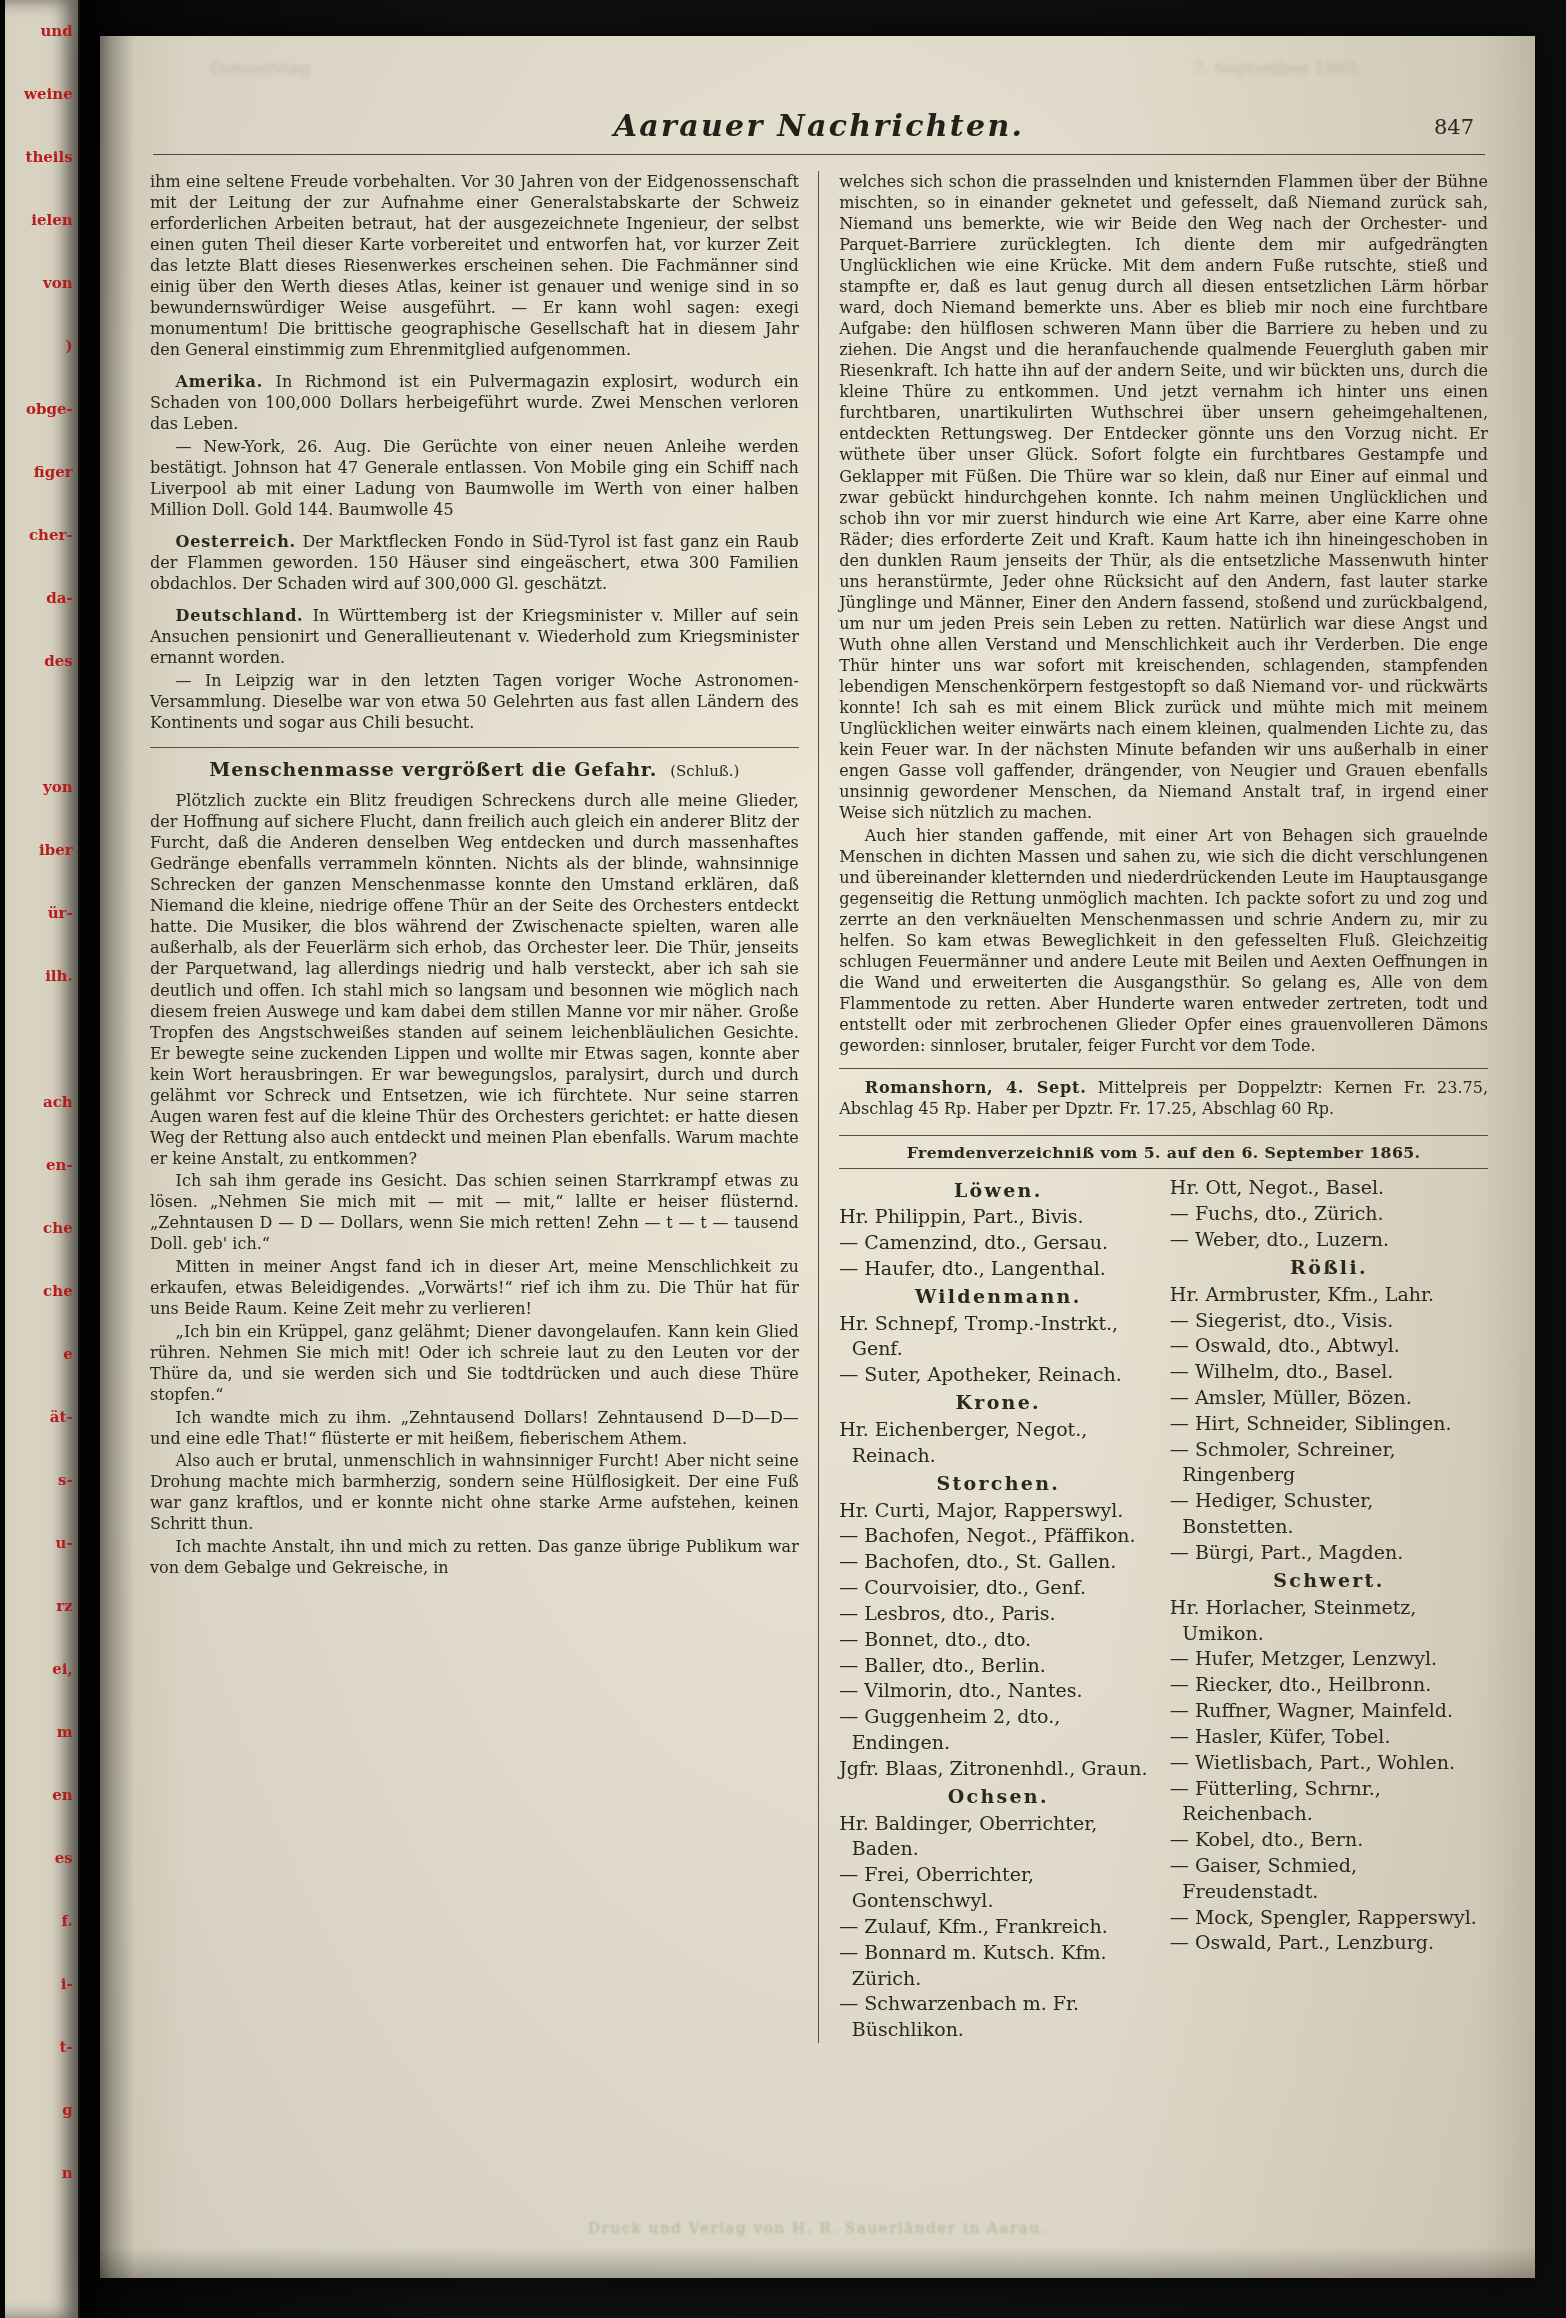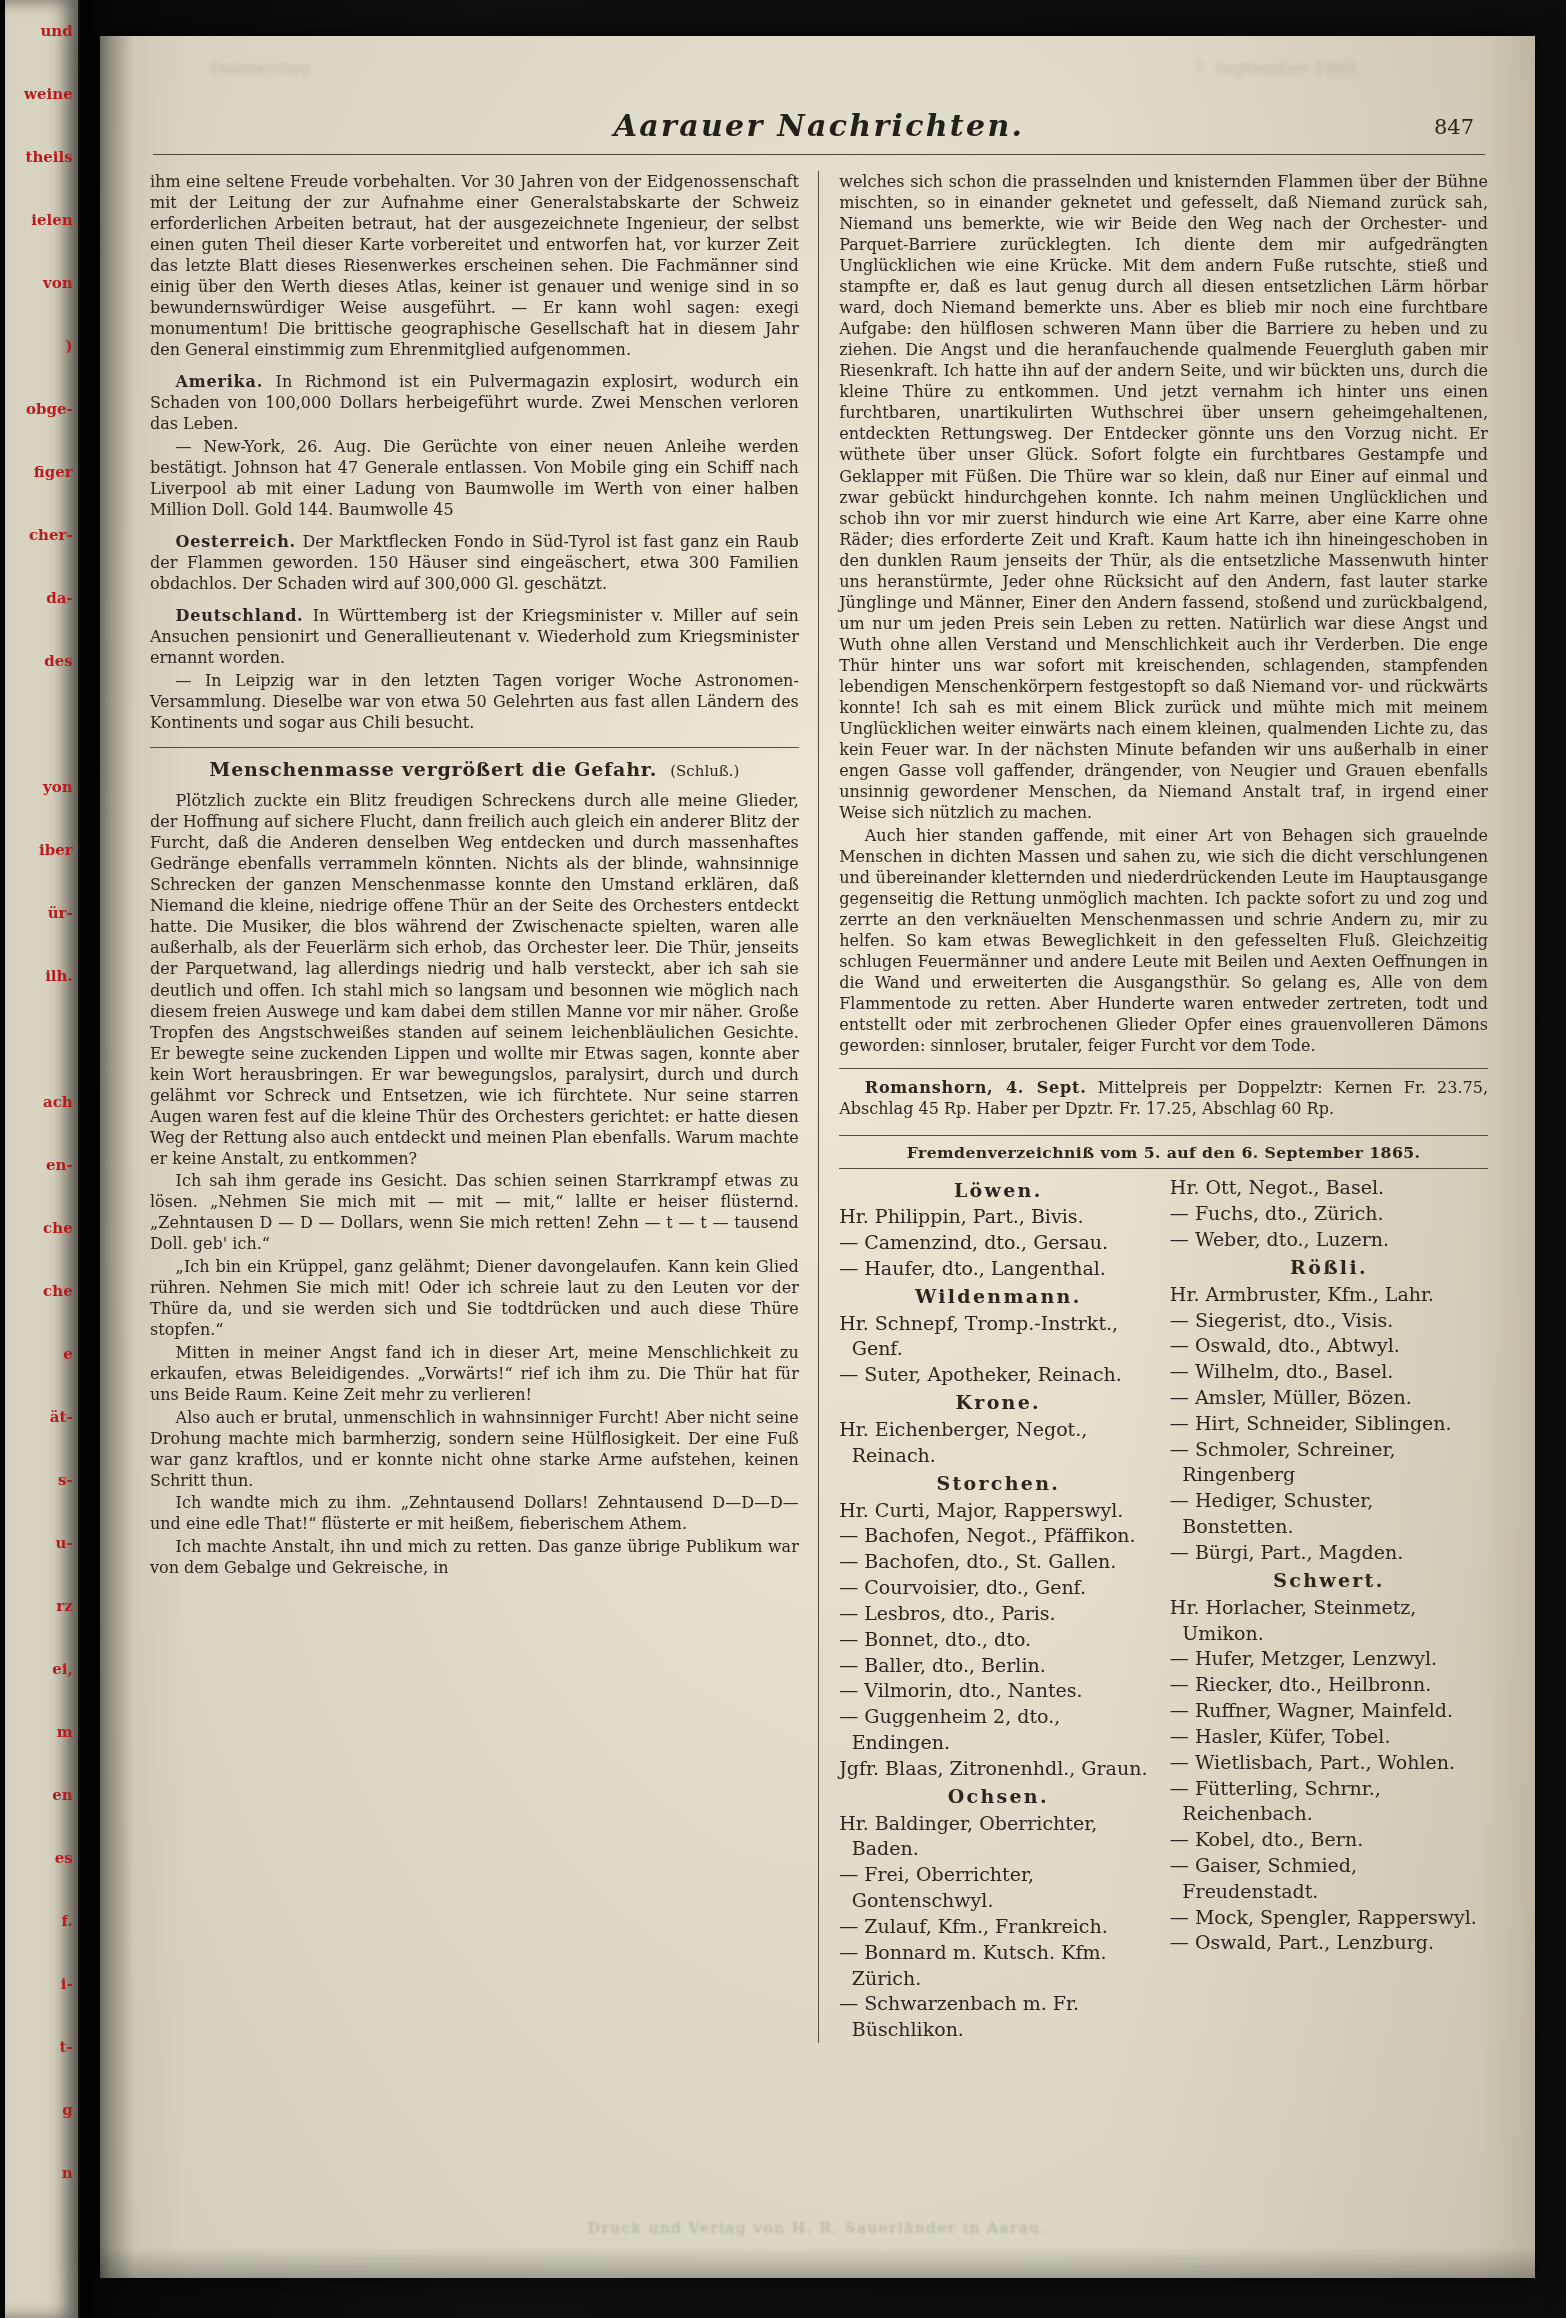--- a/index.html
+++ b/index.html
@@ -136,24 +136,24 @@
           <p class="para">— In Leipzig war in den letzten Tagen voriger Woche Astronomen-Versammlung. Dieselbe war von etwa 50 Gelehrten aus fast allen Ländern des Kontinents und sogar aus Chili besucht.</p>
 
           <div class="feuilleton-head">
             <span class="feuilleton-title">Menschenmasse vergrößert die Gefahr.</span>
             <span class="feuilleton-sub">(Schluß.)</span>
           </div>
 
           <div>
               <div class="para">Plötzlich zuckte ein Blitz freudigen Schreckens durch alle meine Glieder, der Hoffnung auf sichere Flucht, dann freilich auch gleich ein anderer Blitz der Furcht, daß die Anderen denselben Weg entdecken und durch massenhaftes Gedränge ebenfalls verrammeln könnten. Nichts als der blinde, wahnsinnige Schrecken der ganzen Menschenmasse konnte den Umstand erklären, daß Niemand die kleine, niedrige offene Thür an der Seite des Orchesters entdeckt hatte. Die Musiker, die blos während der Zwischenacte spielten, waren alle außerhalb, als der Feuerlärm sich erhob, das Orchester leer. Die Thür, jenseits der Parquetwand, lag allerdings niedrig und halb versteckt, aber ich sah sie deutlich und offen. Ich stahl mich so langsam und besonnen wie möglich nach diesem freien Auswege und kam dabei dem stillen Manne vor mir näher. Große Tropfen des Angstschweißes standen auf seinem leichenbläulichen Gesichte. Er bewegte seine zuckenden Lippen und wollte mir Etwas sagen, konnte aber kein Wort herausbringen. Er war bewegungslos, paralysirt, durch und durch gelähmt vor Schreck und Entsetzen, wie ich fürchtete. Nur seine starren Augen waren fest auf die kleine Thür des Orchesters gerichtet: er hatte diesen Weg der Rettung also auch entdeckt und meinen Plan ebenfalls. Warum machte er keine Anstalt, zu entkommen?</div>
               <div class="para">Ich sah ihm gerade ins Gesicht. Das schien seinen Starrkrampf etwas zu lösen. „Nehmen Sie mich mit — mit — mit,“ lallte er heiser flüsternd. „Zehntausen D — D — Dollars, wenn Sie mich retten! Zehn — t — t — tausend Doll. geb' ich.“</div>
+              <div class="para">Mitten in meiner Angst fand ich in dieser Art, meine Menschlichkeit zu erkaufen, etwas Beleidigendes. „Vorwärts!“ rief ich ihm zu. Die Thür hat für uns Beide Raum. Keine Zeit mehr zu verlieren!</div>
               <div class="para">„Ich bin ein Krüppel, ganz gelähmt; Diener davongelaufen. Kann kein Glied rühren. Nehmen Sie mich mit! Oder ich schreie laut zu den Leuten vor der Thüre da, und sie werden sich und Sie todtdrücken und auch diese Thüre stopfen.“</div>
-              <div class="para">Mitten in meiner Angst fand ich in dieser Art, meine Menschlichkeit zu erkaufen, etwas Beleidigendes. „Vorwärts!“ rief ich ihm zu. Die Thür hat für uns Beide Raum. Keine Zeit mehr zu verlieren!</div>
+              <div class="para">Ich wandte mich zu ihm. „Zehntausend Dollars! Zehntausend D—D—D— und eine edle That!“ flüsterte er mit heißem, fieberischem Athem.</div>
               <div class="para">Also auch er brutal, unmenschlich in wahnsinniger Furcht! Aber nicht seine Drohung machte mich barmherzig, sondern seine Hülflosigkeit. Der eine Fuß war ganz kraftlos, und er konnte nicht ohne starke Arme aufstehen, keinen Schritt thun.</div>
-              <div class="para">Ich wandte mich zu ihm. „Zehntausend Dollars! Zehntausend D—D—D— und eine edle That!“ flüsterte er mit heißem, fieberischem Athem.</div>
               <div class="para">Ich machte Anstalt, ihn und mich zu retten. Das ganze übrige Publikum war von dem Gebalge und Gekreische, in</div>
             </div>
         </div>
 
         <div class="col col-right">
           <div>
               <div class="para noindent">welches sich schon die prasselnden und knisternden Flammen über der Bühne mischten, so in einander geknetet und gefesselt, daß Niemand zurück sah, Niemand uns bemerkte, wie wir Beide den Weg nach der Orchester- und Parquet-Barriere zurücklegten. Ich diente dem mir aufgedrängten Unglücklichen wie eine Krücke. Mit dem andern Fuße rutschte, stieß und stampfte er, daß es laut genug durch all diesen entsetzlichen Lärm hörbar ward, doch Niemand bemerkte uns. Aber es blieb mir noch eine furchtbare Aufgabe: den hülflosen schweren Mann über die Barriere zu heben und zu ziehen. Die Angst und die heranfauchende qualmende Feuergluth gaben mir Riesenkraft. Ich hatte ihn auf der andern Seite, und wir bückten uns, durch die kleine Thüre zu entkommen. Und jetzt vernahm ich hinter uns einen furchtbaren, unartikulirten Wuthschrei über unsern geheimgehaltenen, entdeckten Rettungsweg. Der Entdecker gönnte uns den Vorzug nicht. Er wüthete über unser Glück. Sofort folgte ein furchtbares Gestampfe und Geklapper mit Füßen. Die Thüre war so klein, daß nur Einer auf einmal und zwar gebückt hindurchgehen konnte. Ich nahm meinen Unglücklichen und schob ihn vor mir zuerst hindurch wie eine Art Karre, aber eine Karre ohne Räder; dies erforderte Zeit und Kraft. Kaum hatte ich ihn hineingeschoben in den dunklen Raum jenseits der Thür, als die entsetzliche Massenwuth hinter uns heranstürmte, Jeder ohne Rücksicht auf den Andern, fast lauter starke Jünglinge und Männer, Einer den Andern fassend, stoßend und zurückbalgend, um nur um jeden Preis sein Leben zu retten. Natürlich war diese Angst und Wuth ohne allen Verstand und Menschlichkeit auch ihr Verderben. Die enge Thür hinter uns war sofort mit kreischenden, schlagenden, stampfenden lebendigen Menschenkörpern festgestopft so daß Niemand vor- und rückwärts konnte! Ich sah es mit einem Blick zurück und mühte mich mit meinem Unglücklichen weiter einwärts nach einem kleinen, qualmenden Lichte zu, das kein Feuer war. In der nächsten Minute befanden wir uns außerhalb in einer engen Gasse voll gaffender, drängender, von Neugier und Grauen ebenfalls unsinnig gewordener Menschen, da Niemand Anstalt traf, in irgend einer Weise sich nützlich zu machen.</div>
               <div class="para">Auch hier standen gaffende, mit einer Art von Behagen sich grauelnde Menschen in dichten Massen und sahen zu, wie sich die dicht verschlungenen und übereinander kletternden und niederdrückenden Leute im Hauptausgange gegenseitig die Rettung unmöglich machten. Ich packte sofort zu und zog und zerrte an den verknäuelten Menschenmassen und schrie Andern zu, mir zu helfen. So kam etwas Beweglichkeit in den gefesselten Fluß. Gleichzeitig schlugen Feuermänner und andere Leute mit Beilen und Aexten Oeffnungen in die Wand und erweiterten die Ausgangsthür. So gelang es, Alle von dem Flammentode zu retten. Aber Hunderte waren entweder zertreten, todt und entstellt oder mit zerbrochenen Glieder Opfer eines grauenvolleren Dämons geworden: sinnloser, brutaler, feiger Furcht vor dem Tode.</div>
             </div>
 

